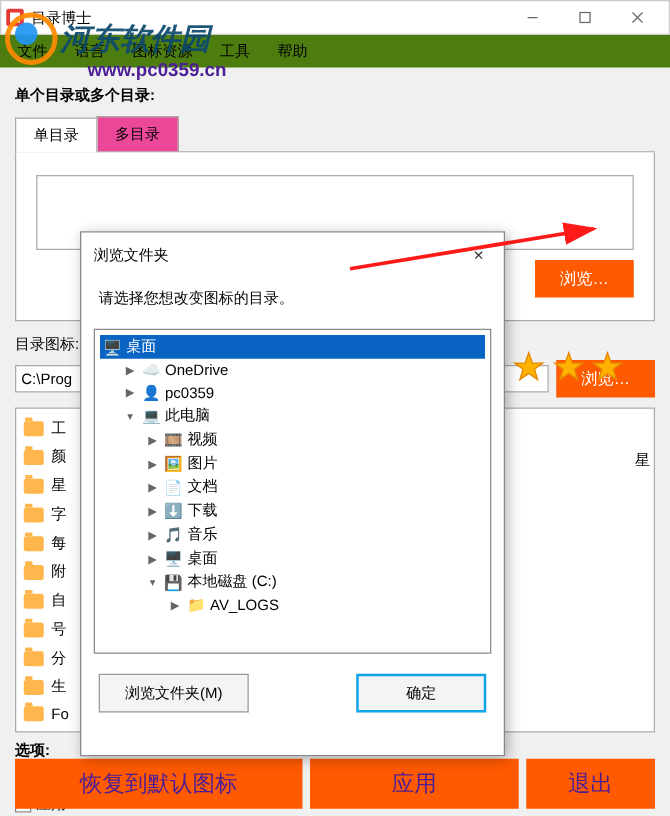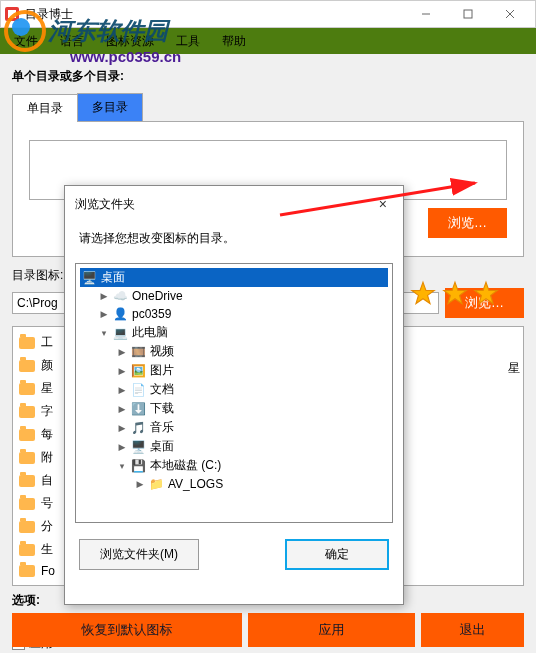--- a/index.html
+++ b/index.html
@@ -13,36 +13,36 @@
 .menubar{height:26px;display:flex;align-items:center;padding:0 4px;background:#4d7c0f;gap:2px}
 .menubar span{padding:3px 10px;cursor:pointer}
 .watermark{position:absolute;top:10px;left:4px;display:flex;align-items:center;pointer-events:none;opacity:.92;z-index:5}
 .wmlogo{width:42px;height:42px;border-radius:50%;border:4px solid #ff8a00;position:relative;margin-right:2px}
 .wmlogo::before{content:"";position:absolute;width:18px;height:18px;background:#2196f3;border-radius:50%;top:4px;left:4px}
 .wmtext1{font-size:24px;font-weight:bold;color:#0c4a6e;font-style:italic}
 .wmurl{position:absolute;top:48px;left:70px;color:#4c1d95;font-size:15px;font-weight:bold;pointer-events:none;z-index:5}
 .mainpanel{padding:8px 12px}
 .seclabel{font-weight:bold;margin:6px 0}
 .tabs{display:flex;border-bottom:1px solid #aaa;margin-top:8px}
-.tab{padding:5px 14px;border:1px solid #aaa;border-bottom:none;background:#3b82f6;margin-right:-1px;cursor:pointer}
+.tab{padding:5px 14px;border:1px solid #aaa;border-bottom:none;background:#ec4899;margin-right:-1px;cursor:pointer}
 .tab.active{background:#fff;position:relative;top:1px}
 .bigbox{border:1px solid #aaa;border-top:none;padding:18px 16px;background:#fff}
 .inputrow{display:flex;align-items:center;gap:6px}
 .textbox{flex:1;height:60px;border:1px solid #aaa;background:#fff}
 .browsebtn{background:#ff5a00;color:#fff;border:none;padding:6px 20px;cursor:pointer;font-size:13px}
 .filelist{margin-top:8px;border:1px solid #aaa;background:#fff;padding:4px}
 .frow{display:flex;align-items:center;padding:3px 2px;gap:6px}
 .fico{width:16px;height:12px;background:#ffb74d;border-radius:2px;position:relative}
 .fico::before{content:"";position:absolute;width:6px;height:3px;background:#ffb74d;top:-3px;left:1px;border-radius:1px 1px 0 0}
 .chk{width:13px;height:13px;border:1px solid #888;background:#fff}
 .chk.on::after{content:"✓";color:#2196f3;font-size:10px;position:relative;top:-2px;left:1px}
 .star{position:absolute;right:36px;top:280px;z-index:1}
 .star svg{width:28px;height:28px}
 .actionbar{position:absolute;bottom:6px;left:12px;right:12px;display:flex;gap:6px}
-.actbtn{background:#ff5a00;color:#0f172a;border:none;padding:8px 4px;flex:1;cursor:pointer;font-size:13px}
+.actbtn{background:#ff5a00;color:#4c1d95;border:none;padding:8px 4px;flex:1;cursor:pointer;font-size:18px}
 .modal{position:absolute;top:185px;left:64px;width:340px;height:420px;background:#fff;border:1px solid #888;box-shadow:2px 2px 10px rgba(0,0,0,.3);z-index:10}
 .mtitle{display:flex;align-items:center;padding:8px 10px;font-size:13px}
 .mtitle .x{margin-left:auto;cursor:pointer;font-size:14px;color:#333;padding:2px 6px}
 .mdesc{padding:8px 14px 12px}
 .mtree{margin:4px 10px;border:1px solid #888;height:260px;overflow:auto;padding:4px}
 .trow{display:flex;align-items:center;padding:1px 2px;gap:3px}
 .trow.sel{background:#0a64c4;color:#fff}
 .exp{width:12px;height:12px;display:flex;align-items:center;justify-content:center;color:#666;font-size:9px;cursor:pointer}
 .tico{width:16px;height:16px;display:flex;align-items:center;justify-content:center}
 .ind1{padding-left:18px}.ind2{padding-left:36px}.ind3{padding-left:54px}

